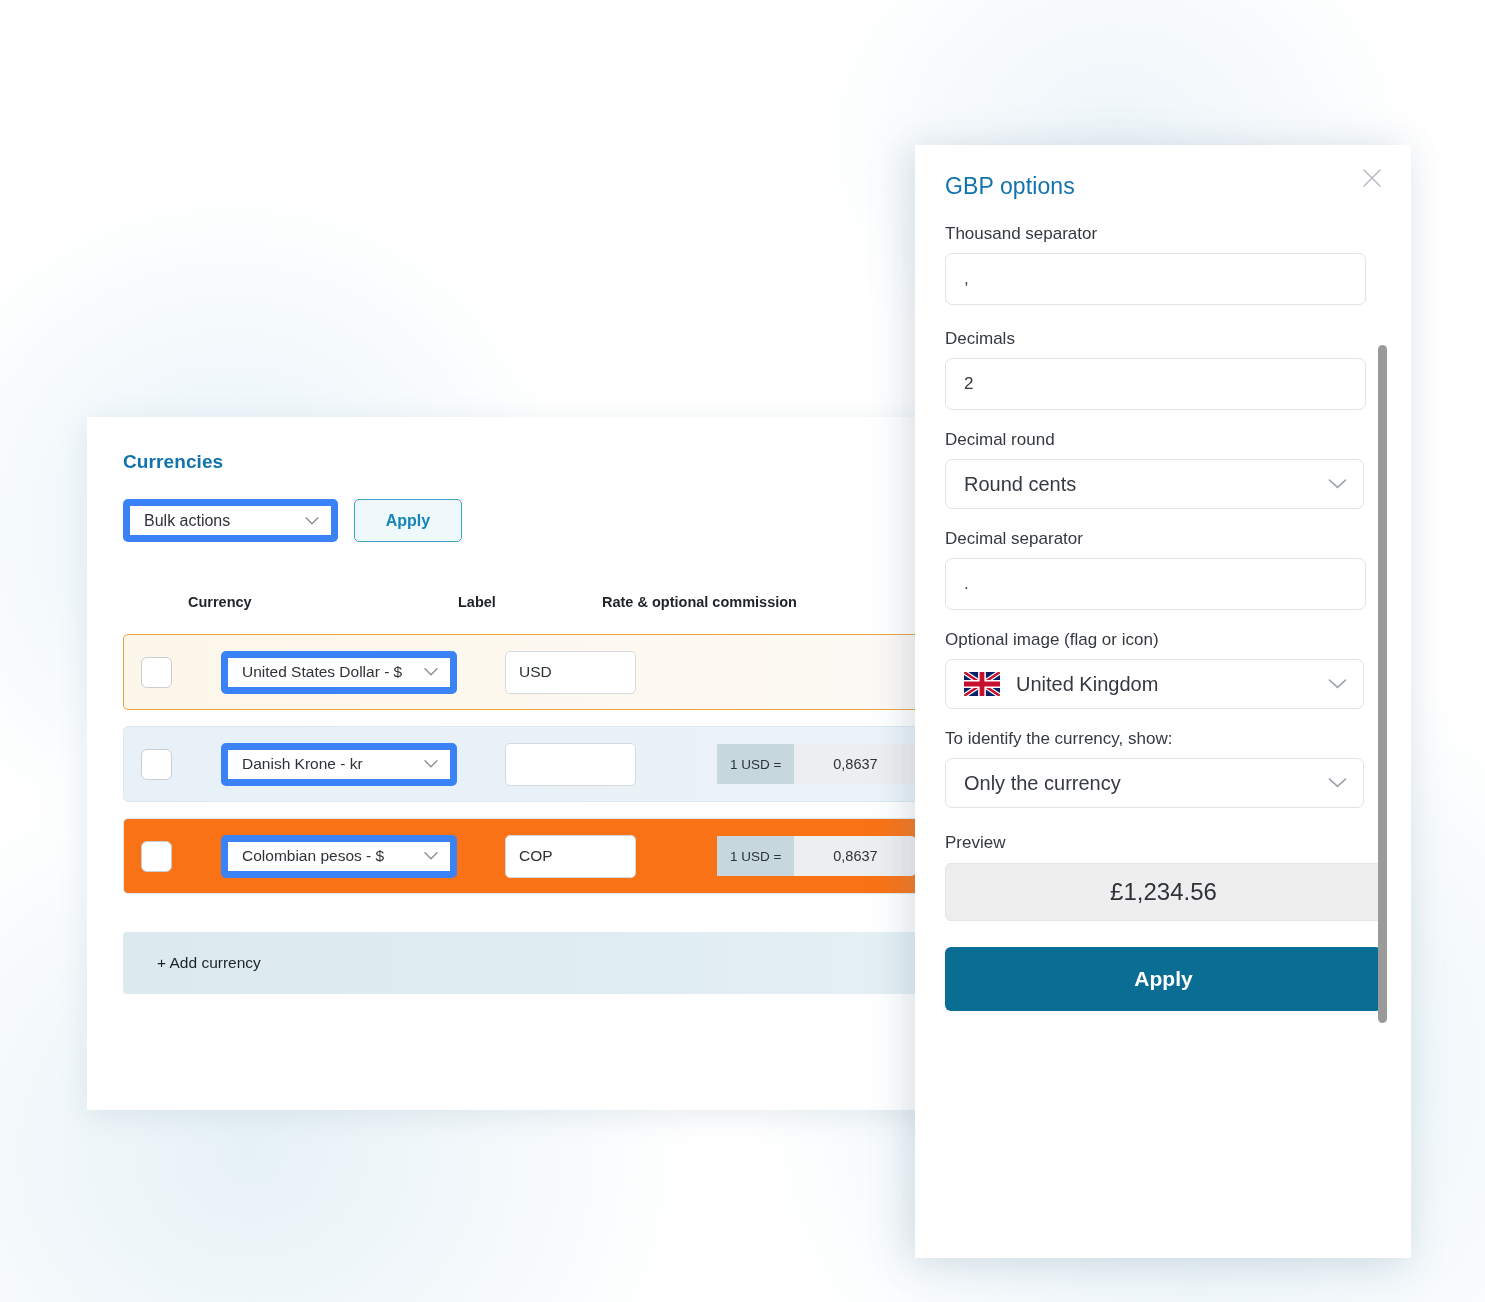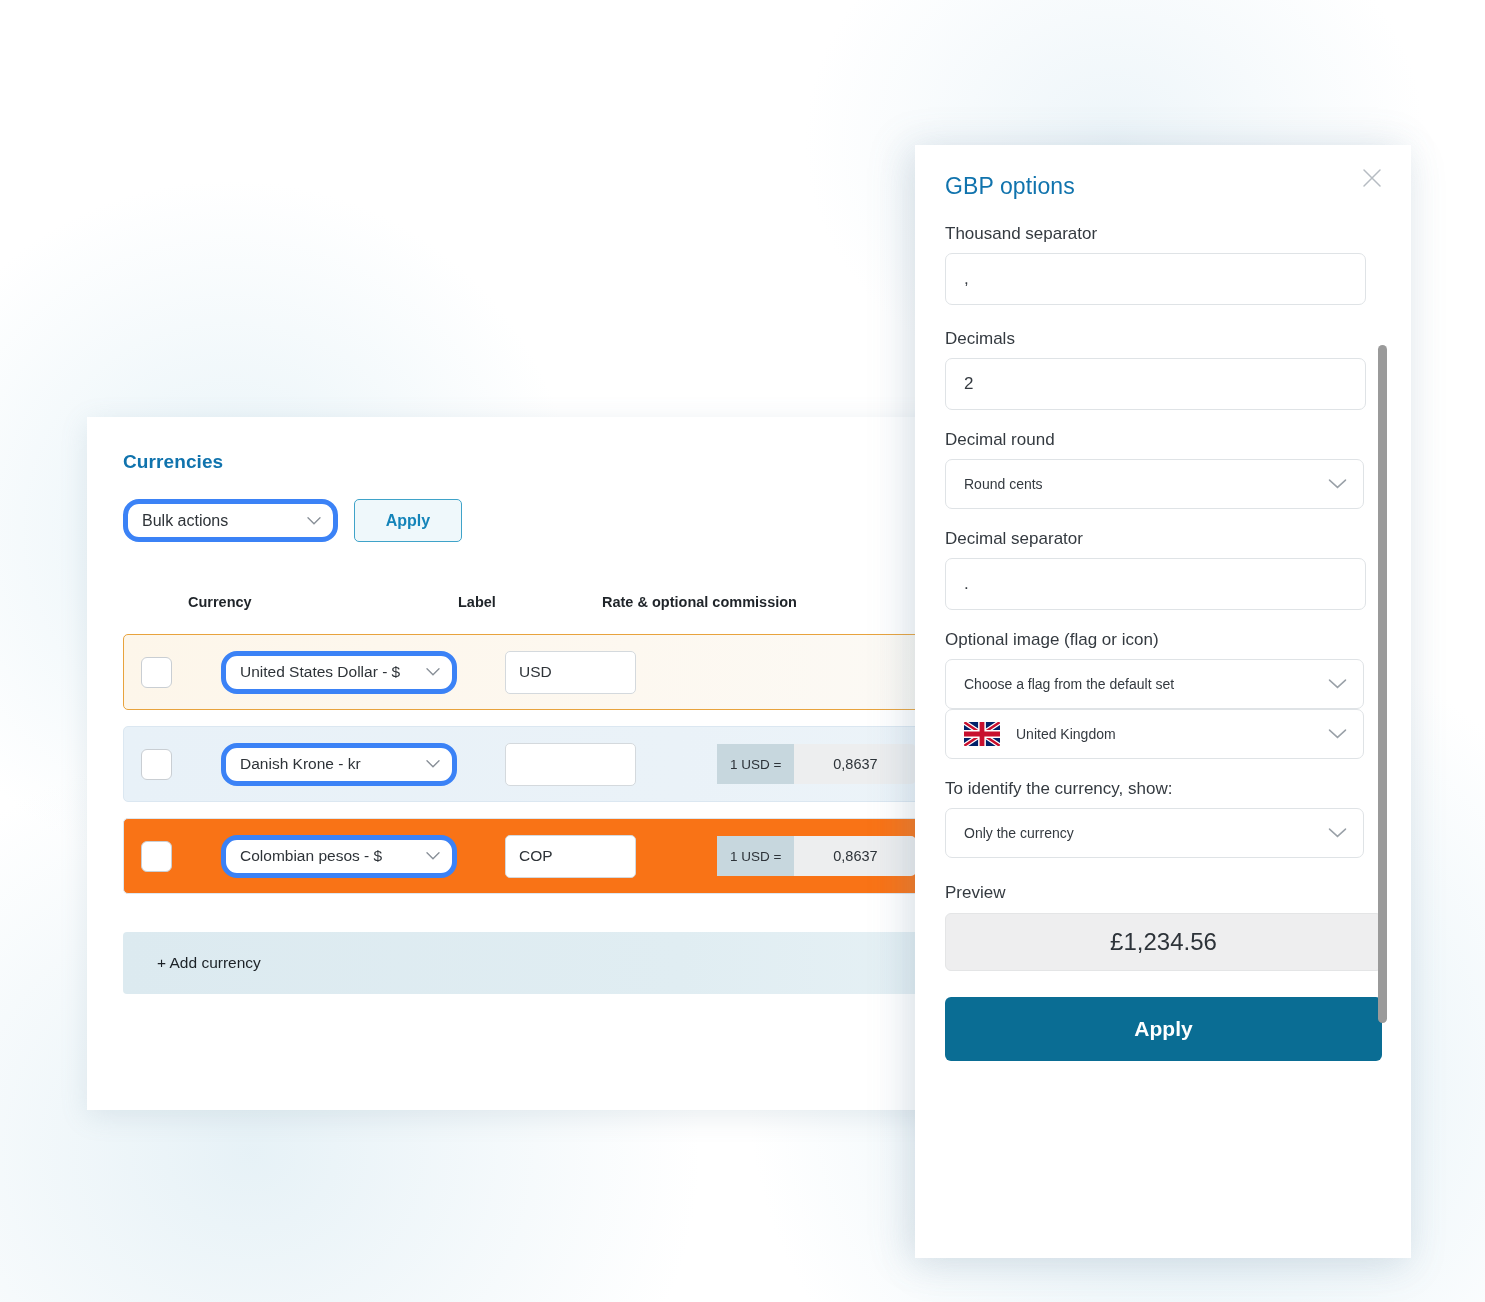--- a/index.html
+++ b/index.html
@@ -60,22 +60,22 @@
     align-items: center;
     gap: 16px;
     margin-top: 26px;
   }
 
   .select-box {
     position: relative;
     display: flex;
     align-items: center;
     background: #ffffff;
-    border: 5px solid #3b82f6;
-    border-radius: 16px;
+    border: 7px solid #3b82f6;
+    border-radius: 5px;
     height: 43px;
     padding: 0 14px;
     font-size: 16px;
     color: #2e3338;
   }
   .select-box .chev {
     position: absolute;
     right: 12px;
     top: 50%;
     transform: translateY(-50%);
@@ -298,21 +298,21 @@
   .dropdown {
     position: relative;
     width: 419px;
     height: 50px;
     border: 1px solid #dfe3e6;
     border-radius: 7px;
     background: #ffffff;
     display: flex;
     align-items: center;
     padding: 0 18px;
-    font-size: 14px;
+    font-size: 20px;
     color: #343a40;
     cursor: pointer;
   }
   .dropdown .chev-lg {
     position: absolute;
     right: 16px;
     top: 50%;
     transform: translateY(-50%);
     color: #9aa1a8;
     display: flex;
@@ -511,28 +511,20 @@
         </svg>
     </span>
   </div>
 
   <div class="field-label tight">Decimal separator</div>
   <div class="text-input">
     <span>.</span>
   </div>
 
   <div class="field-label tight">Optional image (flag or icon)</div>
-  <div class="dropdown">
-    <span>Choose a flag from the default set</span>
-    <span class="chev-lg">
-      <svg width="19" height="11" viewBox="0 0 19 11">
-          <path d="M1.5 1.6l8 7.3 8-7.3" stroke="currentColor" stroke-width="1.5" fill="none" stroke-linecap="round"></path>
-        </svg>
-    </span>
-  </div>
 
   <div class="dropdown">
     <svg class="flag-uk" viewBox="0 0 60 40">
       <rect width="60" height="40" fill="#012169"></rect>
       <path d="M0,0 L60,40 M60,0 L0,40" stroke="#ffffff" stroke-width="8"></path>
       <path d="M0,0 L60,40 M60,0 L0,40" stroke="#C8102E" stroke-width="4"></path>
       <path d="M30,0 V40 M0,20 H60" stroke="#ffffff" stroke-width="13"></path>
       <path d="M30,0 V40 M0,20 H60" stroke="#C8102E" stroke-width="8"></path>
     </svg>
     <span>United Kingdom</span>

